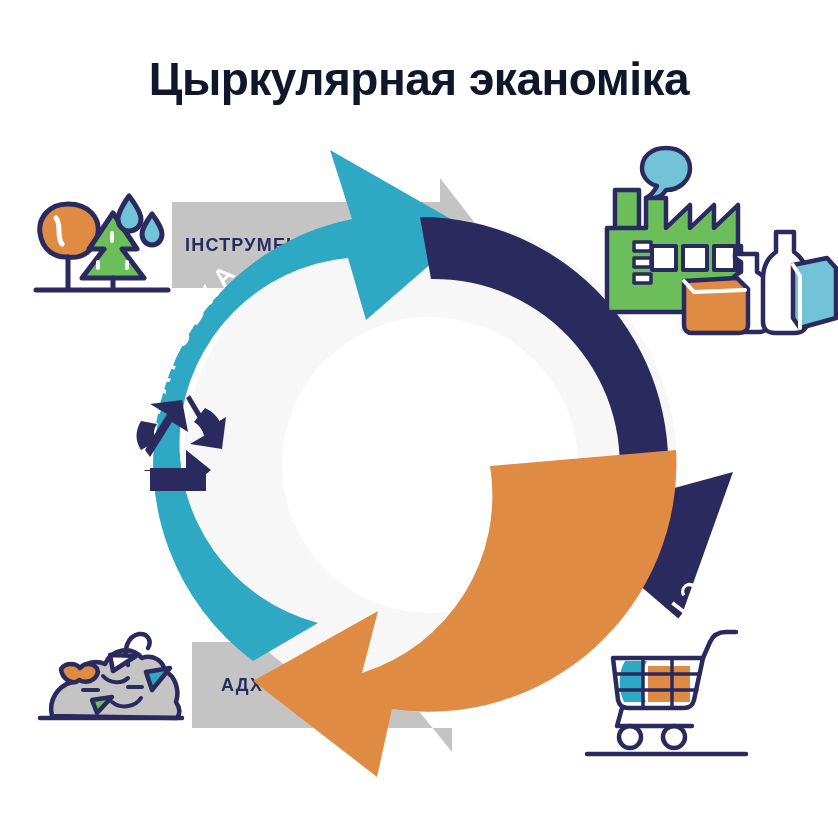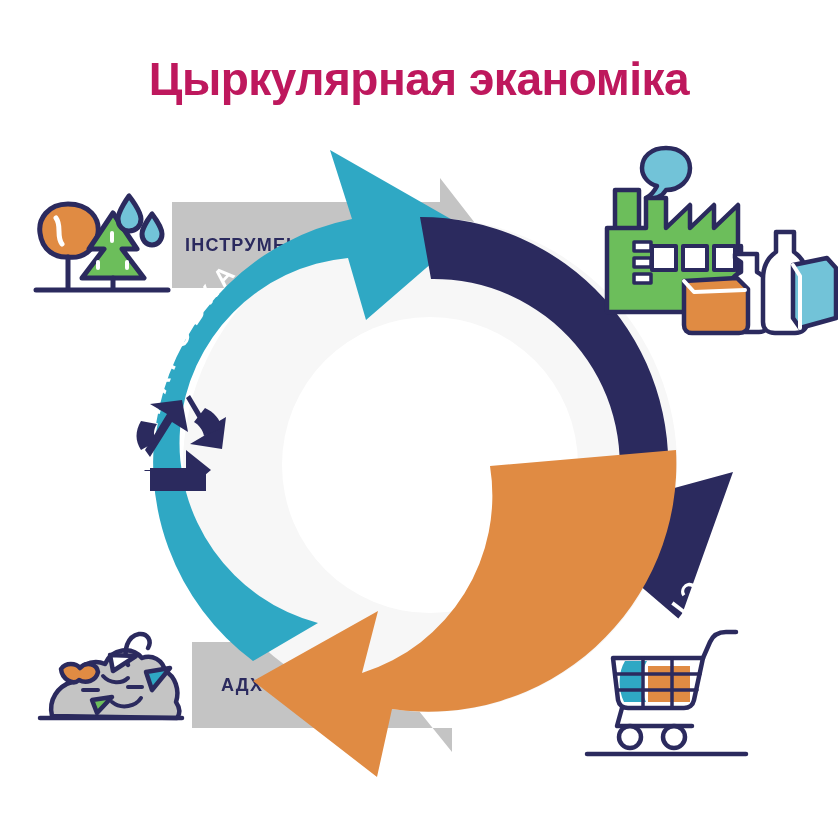--- a/index.html
+++ b/index.html
@@ -20,21 +20,21 @@
   #title {
     position: absolute;
     left: 0;
     top: 52px;
     width: 838px;
     text-align: center;
     font-family: "Liberation Sans", sans-serif;
     font-weight: bold;
     font-size: 46px;
     letter-spacing: -0.5px;
-    color: #be185d;
+    color: #0f172a;
     white-space: nowrap;
   }
   #diagram {
     position: absolute;
     left: 0;
     top: 0;
   }
   .arc-label {
     font-family: "Liberation Sans", sans-serif;
     font-weight: bold;

